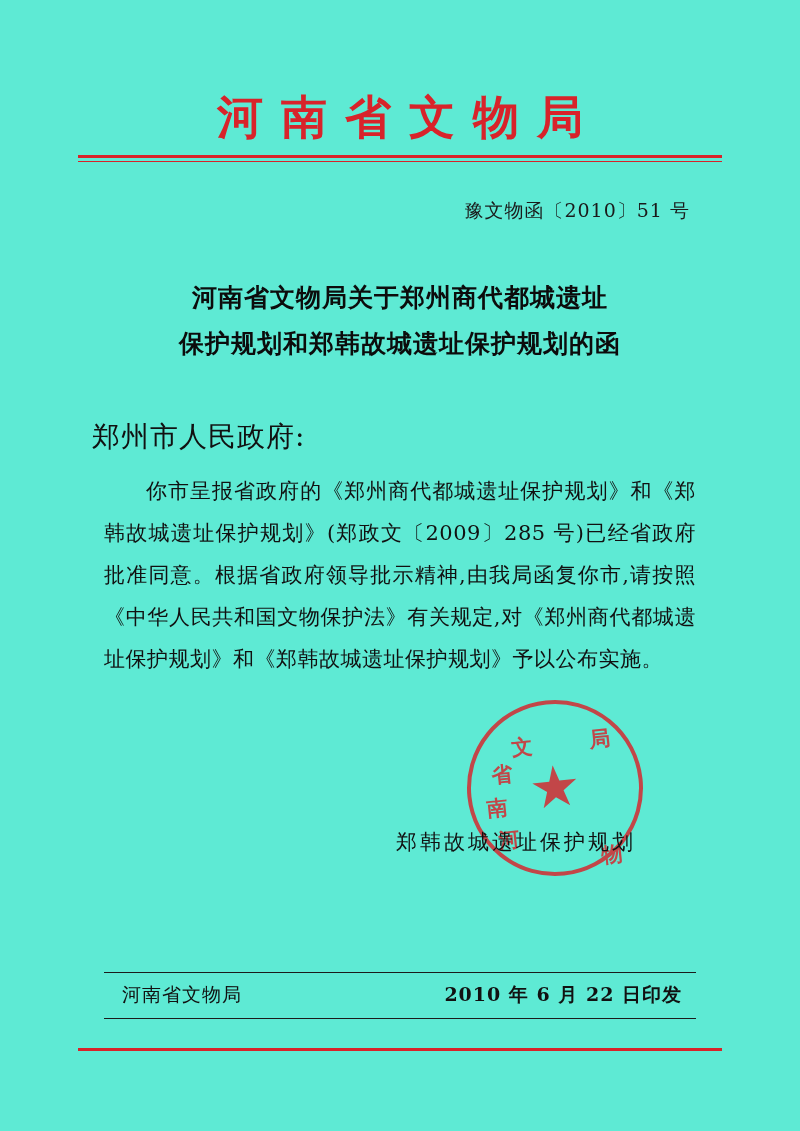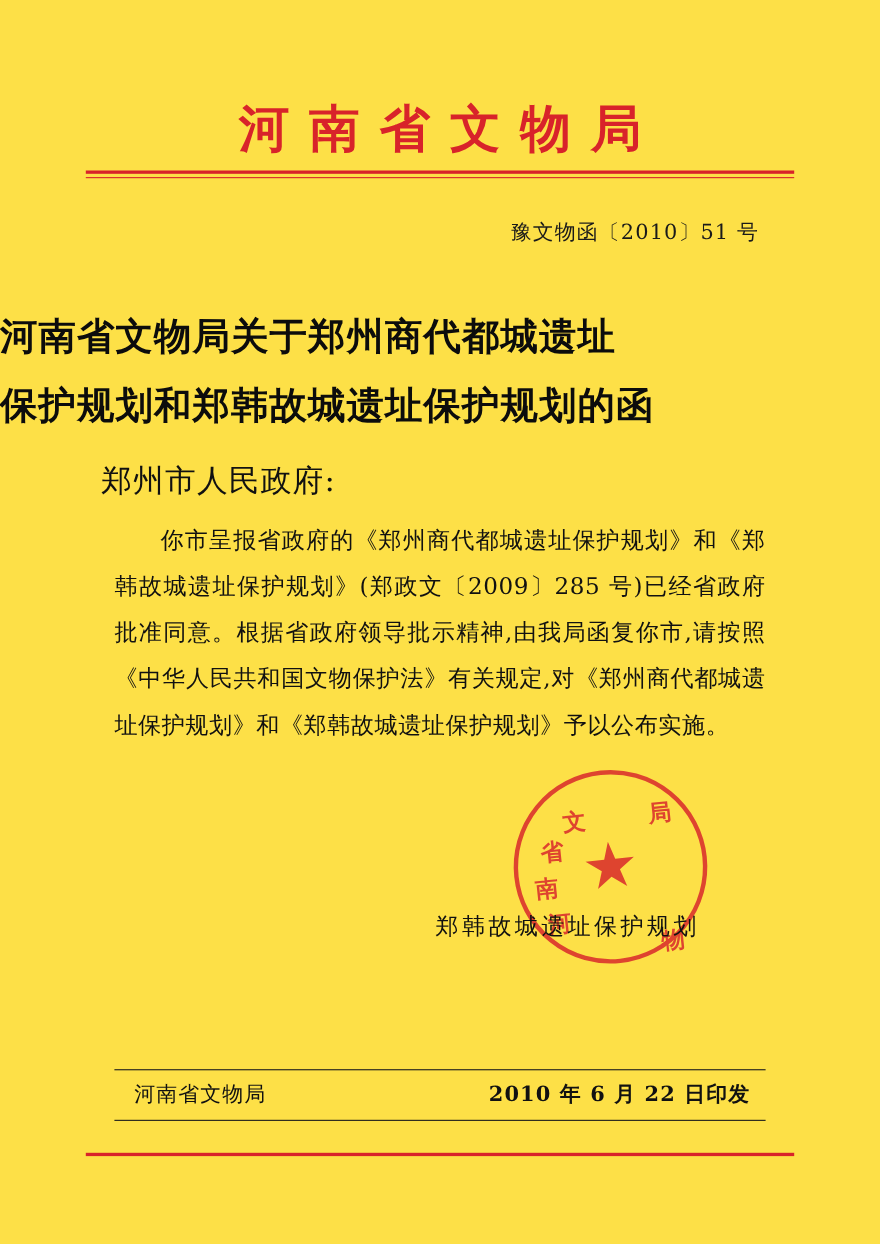--- a/index.html
+++ b/index.html
@@ -9,21 +9,21 @@
   }
   body {
     font-family: "DejaVu Serif", "Liberation Serif", serif;
     color: #111111;
   }
   .page {
     position: relative;
     width: 800px;
     height: 1131px;
     margin: 0 auto;
-    background: #fde047;
+    background: #5eead4;
     overflow: hidden;
   }
 
   
   .masthead {
     position: absolute;
     top: 92px;
     left: 0;
     right: 0;
     text-align: center;
@@ -67,22 +67,23 @@
     color: #1a1a1a;
     white-space: nowrap;
   }
 
   
   .doc-title {
     position: absolute;
     top: 275px;
     left: 0;
     right: 0;
+    text-align: center;
     font-weight: bold;
-    font-size: 34px;
+    font-size: 25px;
     line-height: 1.85;
     letter-spacing: 1px;
     color: #0c0c0c;
   }
   .doc-title .line { display: block; }
 
   
   .recipient {
     position: absolute;
     top: 418px;

